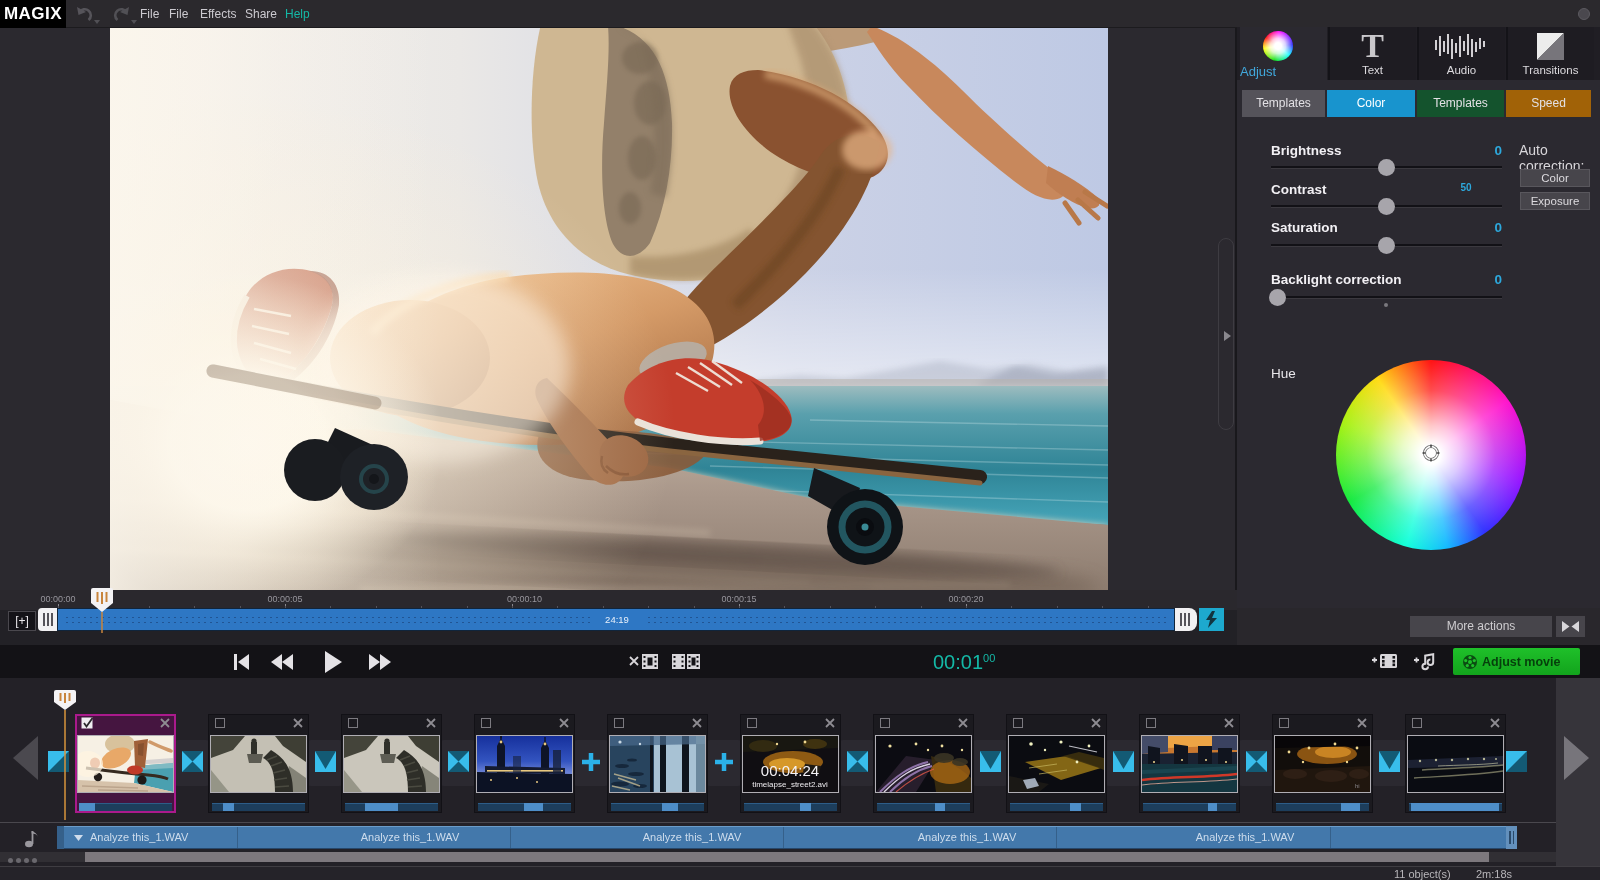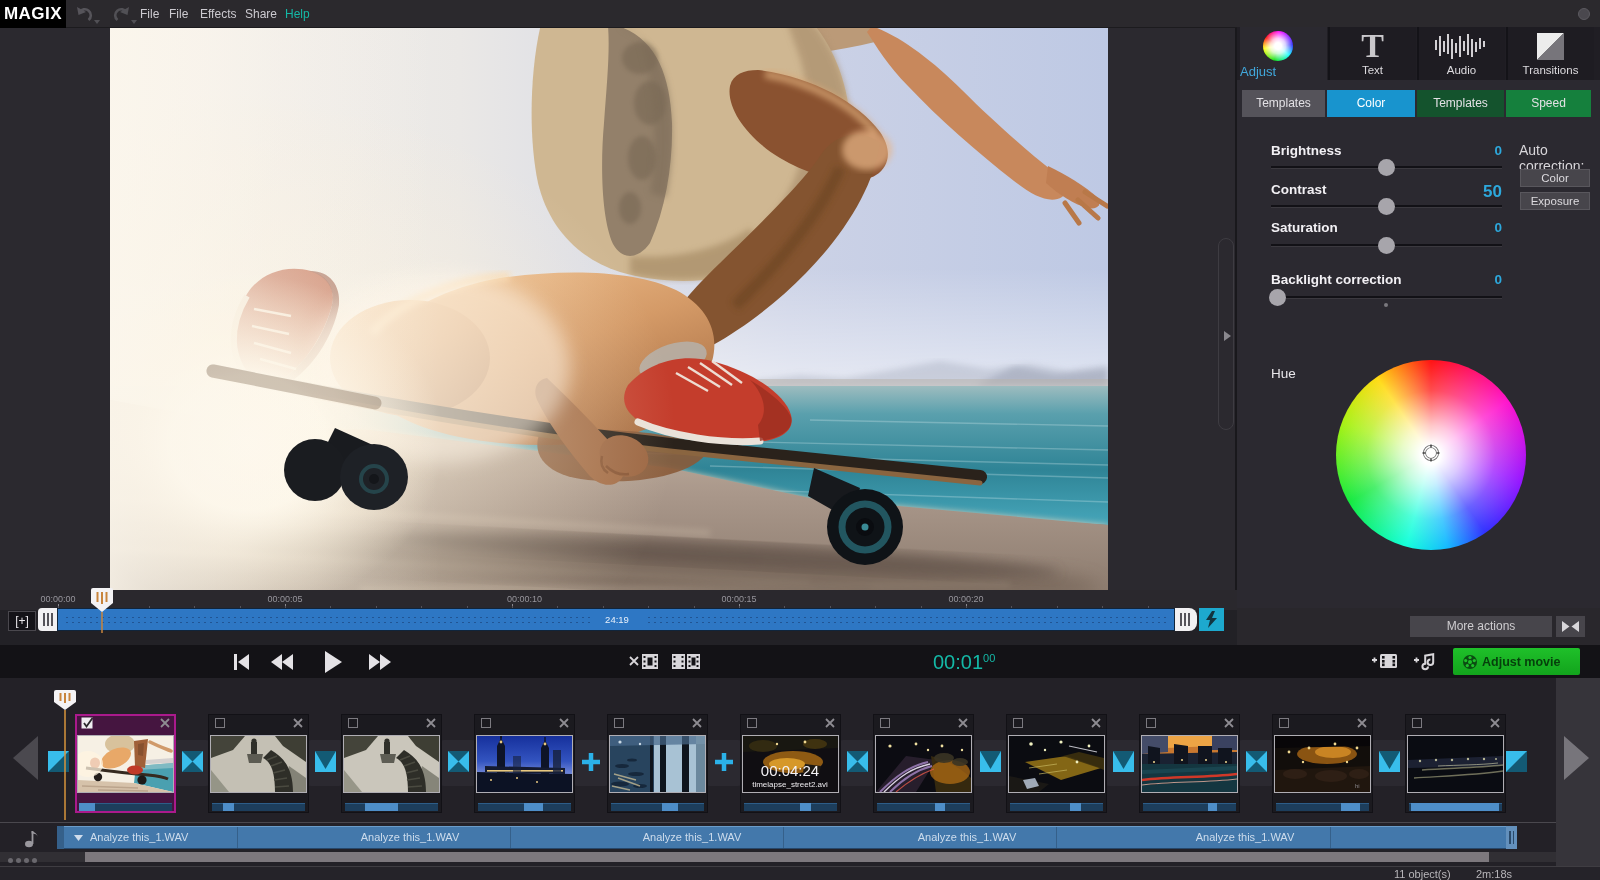--- a/index.html
+++ b/index.html
@@ -234,27 +234,27 @@
   <line x1="51" y1="9" x2="51" y2="15"></line>
  </g>
   </svg>
 <svg class="a" style="left:1537px;top:33px" width="27" height="27" viewBox="0 0 27 27">
  <path d="M0,0 L27,0 L0,27 Z" fill="#ececec"></path>
     <path d="M27,0 L27,27 L0,27 Z" fill="#77757b"></path>
 </svg>
 <div class="a" style="left:1242px;top:90px;width:83px;height:27px;background:#55535a;color:#e3e1e5;font-size:12px;text-align:center;line-height:27px">Templates</div>
 <div class="a" style="left:1327px;top:90px;width:88px;height:27px;background:#1894ce;color:#ffffff;font-size:12px;text-align:center;line-height:27px">Color</div>
 <div class="a" style="left:1417px;top:90px;width:87px;height:27px;background:#14532d;color:#e3e1e5;font-size:12px;text-align:center;line-height:27px">Templates</div>
-<div class="a" style="left:1506px;top:90px;width:85px;height:27px;background:#15803d;color:#e3e1e5;font-size:12px;text-align:center;line-height:27px">Speed</div>
+<div class="a" style="left:1506px;top:90px;width:85px;height:27px;background:#a16207;color:#e3e1e5;font-size:12px;text-align:center;line-height:27px">Speed</div>
 <div class="a" style="left:1271px;top:143px;color:#f2f0f4;font-size:13.5px;font-weight:bold">Brightness</div>
 <div class="a" style="left:1430px;top:143px;width:72px;color:#2da8dc;font-size:13.5px;font-weight:bold;text-align:right">0</div>
 <div class="a" style="left:1271px;top:166px;width:231px;height:3px;background:#121116;border-bottom:1px solid #3b393f"></div>
 <div class="a" style="left:1378px;top:159px;width:17px;height:17px;border-radius:50%;background:#a7a5ab"></div>
 <div class="a" style="left:1271px;top:182px;color:#f2f0f4;font-size:13.5px;font-weight:bold">Contrast</div>
-<div class="a" style="left:1430px;top:182px;width:72px;color:#2da8dc;font-size:17px;font-weight:bold;text-align:right">50</div>
+<div class="a" style="left:1430px;top:182px;width:72px;color:#2da8dc;font-size:10px;font-weight:bold;text-align:center">50</div>
 <div class="a" style="left:1271px;top:205px;width:231px;height:3px;background:#121116;border-bottom:1px solid #3b393f"></div>
 <div class="a" style="left:1378px;top:198px;width:17px;height:17px;border-radius:50%;background:#a7a5ab"></div>
 <div class="a" style="left:1271px;top:220px;color:#f2f0f4;font-size:13.5px;font-weight:bold">Saturation</div>
 <div class="a" style="left:1430px;top:220px;width:72px;color:#2da8dc;font-size:13.5px;font-weight:bold;text-align:right">0</div>
 <div class="a" style="left:1271px;top:244px;width:231px;height:3px;background:#121116;border-bottom:1px solid #3b393f"></div>
 <div class="a" style="left:1378px;top:237px;width:17px;height:17px;border-radius:50%;background:#a7a5ab"></div>
 <div class="a" style="left:1271px;top:272px;color:#f2f0f4;font-size:13.5px;font-weight:bold">Backlight correction</div>
 <div class="a" style="left:1430px;top:272px;width:72px;color:#2da8dc;font-size:13.5px;font-weight:bold;text-align:right">0</div>
 <div class="a" style="left:1271px;top:296px;width:231px;height:3px;background:#121116;border-bottom:1px solid #3b393f"></div>
 <div class="a" style="left:1269px;top:289px;width:17px;height:17px;border-radius:50%;background:#a7a5ab"></div>

